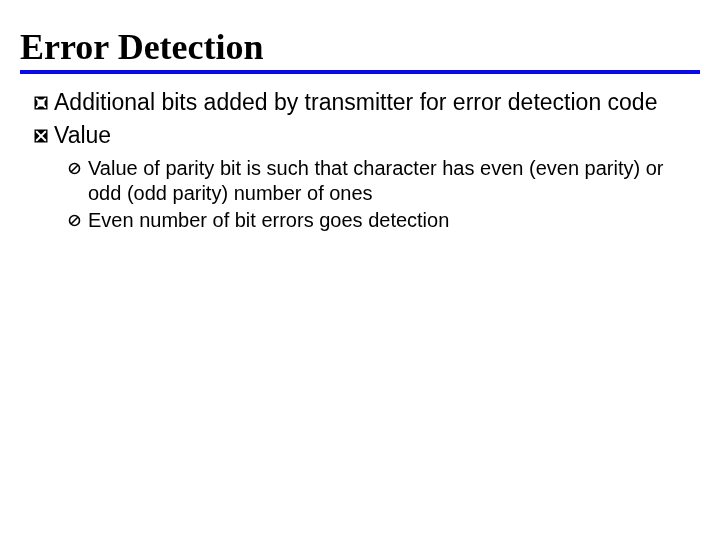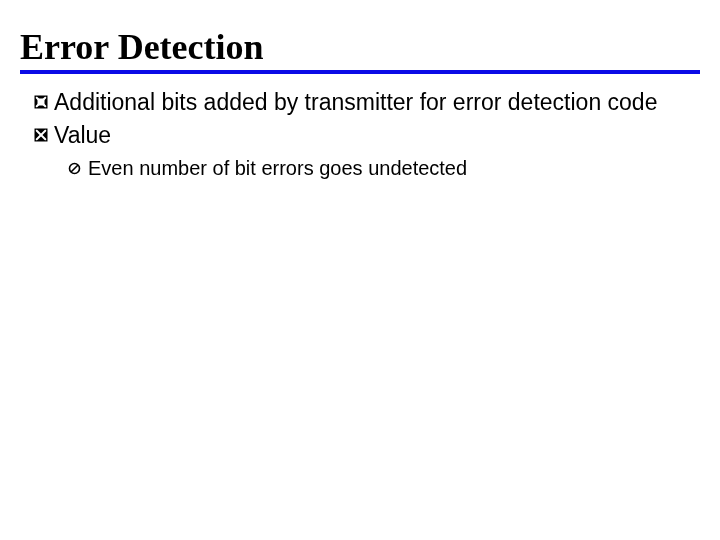--- a/index.html
+++ b/index.html
@@ -28,21 +28,21 @@
   .rule {
     height: 4px;
     background: #0a0ae6;
     margin: 0 0 14px 0;
   }
   .content {
     padding: 0 10px 0 14px;
   }
   .lvl1 {
     display: flex;
-    align-items: flex-start;
+    align-items: flex-end;
     margin: 0 0 4px 0;
     font-size: 23px;
     line-height: 1.25;
   }
   .lvl1 .bullet {
     flex: 0 0 auto;
     width: 20px;
     font-family: "Zapf Dingbats", "Segoe UI Symbol", sans-serif;
     font-size: 18px;
     line-height: 28px;
@@ -106,18 +106,27 @@
     </div>
 
     <div class="sub">
       <div class="lvl2">
         <span class="bullet">
           <svg width="13" height="13" viewBox="0 0 13 13" style="vertical-align:-1px">
             <circle cx="6.5" cy="6.5" r="5" fill="none" stroke="#000" stroke-width="1.6"></circle>
             <line x1="3" y1="10" x2="10" y2="3" stroke="#000" stroke-width="1.6"></line>
           </svg>
         </span>
-        <span class="text">Even number of bit errors goes undetected</span>
+        <span class="text">Value of parity bit is such that character has even (even parity) or odd (odd parity) number of ones</span>
+      </div>
+      <div class="lvl2">
+        <span class="bullet">
+          <svg width="13" height="13" viewBox="0 0 13 13" style="vertical-align:-1px">
+            <circle cx="6.5" cy="6.5" r="5" fill="none" stroke="#000" stroke-width="1.6"></circle>
+            <line x1="3" y1="10" x2="10" y2="3" stroke="#000" stroke-width="1.6"></line>
+          </svg>
+        </span>
+        <span class="text">Even number of bit errors goes detection</span>
       </div>
     </div>
 
   </div>
 </div>
 
 </body></html>

